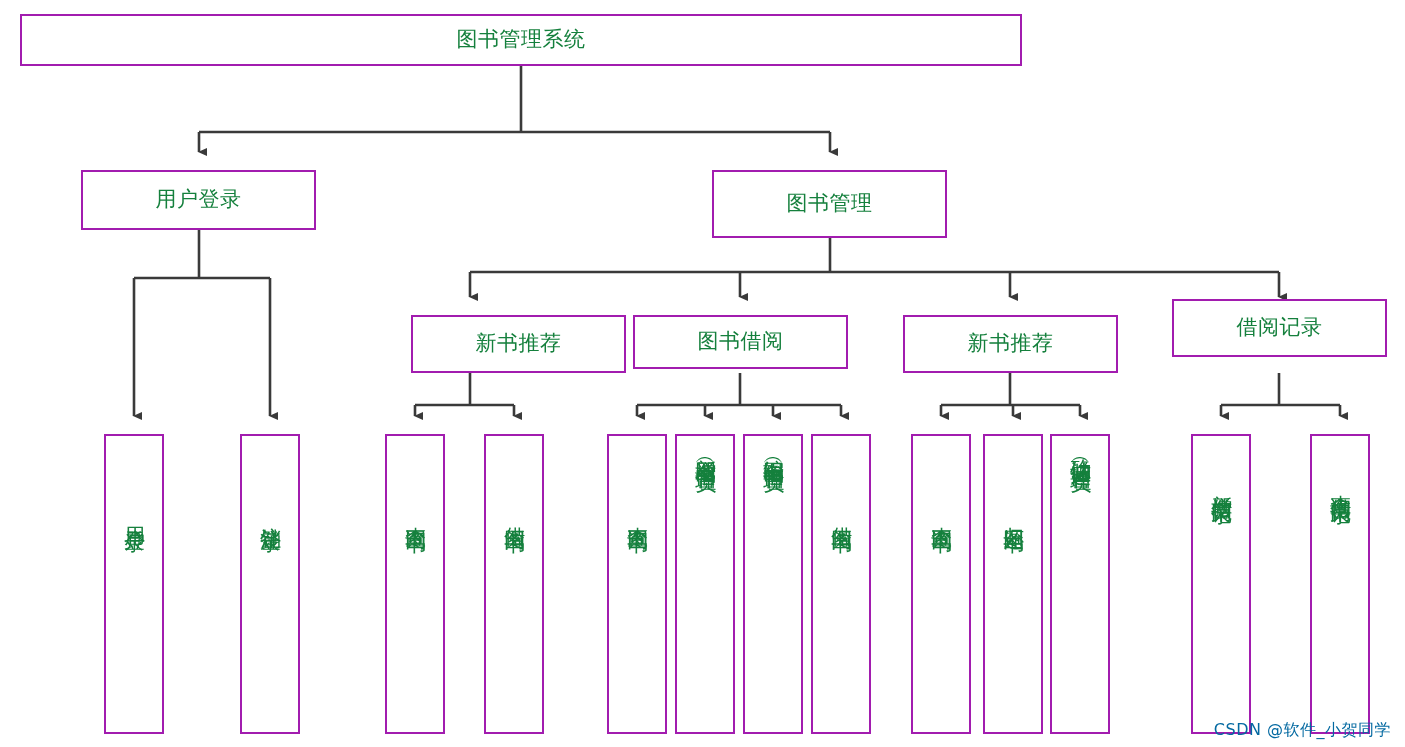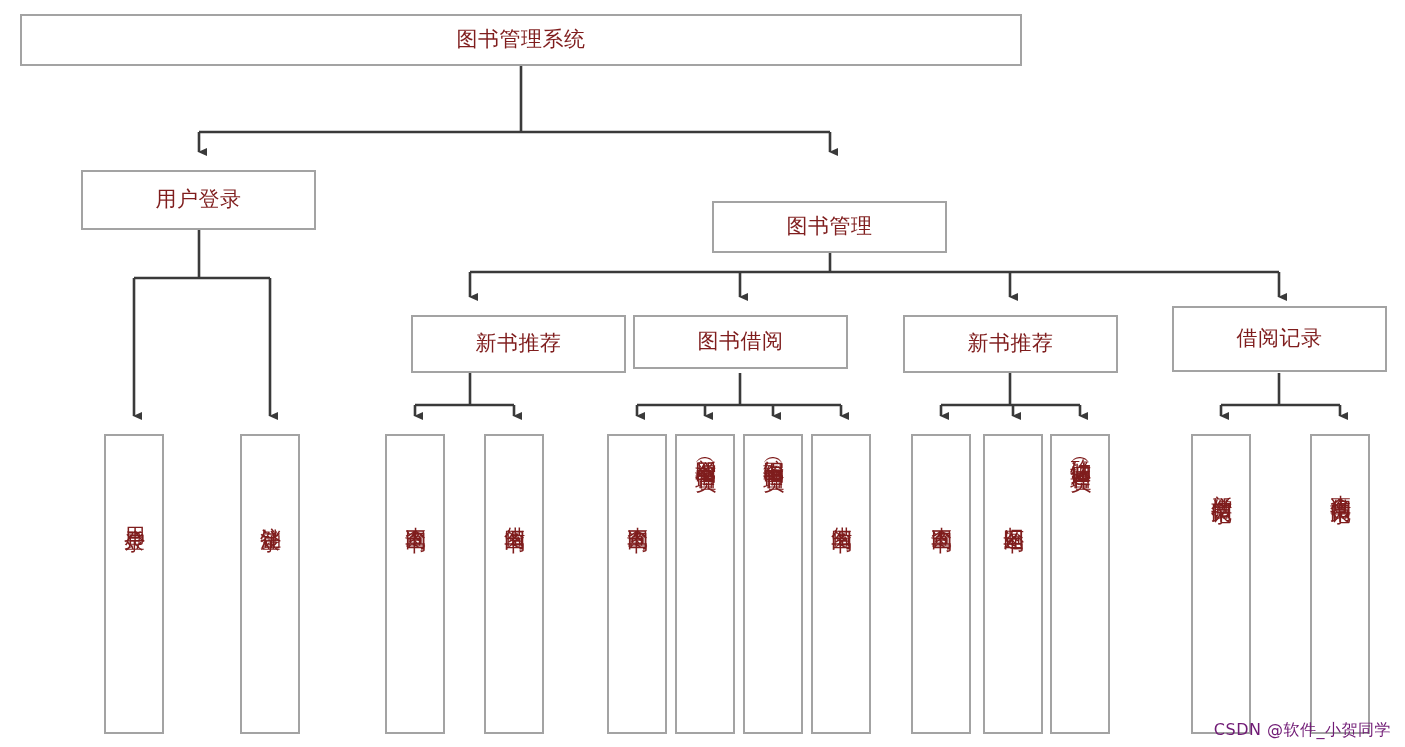--- a/index.html
+++ b/index.html
@@ -20,26 +20,26 @@
   #tree-svg {
     position: absolute;
     left: 0;
     top: 0;
     width: 1405px;
     height: 747px;
   }
   .node-box {
     position: absolute;
     box-sizing: border-box;
-    border: 2px solid #a3a3a3;
+    border: 2px solid #a21caf;
     background: #ffffff;
     display: flex;
     align-items: center;
     justify-content: center;
-    color: #7f1d1d;
+    color: #15803d;
   }
   .node-label-h {
     font-size: 21px;
     line-height: 1.2;
     letter-spacing: 0.5px;
     white-space: nowrap;
   }
   .node-label-v {
     writing-mode: vertical-rl;
     text-orientation: upright;
@@ -53,21 +53,21 @@
     justify-content: center;
   }
   .leaf-box .node-label-v {
     margin-top: 0;
   }
   .watermark {
     position: absolute;
     right: 14px;
     bottom: 6px;
     font-size: 16px;
-    color: #701a75;
+    color: #0369a1;
     white-space: nowrap;
     letter-spacing: 0.5px;
   }
 </style>
 </head>
 <body>
 
 <div id="canvas">
 
   <svg id="tree-svg" viewBox="0 0 1405 747" xmlns="http://www.w3.org/2000/svg">
@@ -120,34 +120,34 @@
     </g>
   </svg>
 
   <div class="node-box" style="left:20px; top:14px; width:1002px; height:52px;">
     <span class="node-label-h">图书管理系统</span>
   </div>
 
   <div class="node-box" style="left:81px; top:170px; width:235px; height:60px;">
     <span class="node-label-h">用户登录</span>
   </div>
-  <div class="node-box" style="left:712px; top:170px; width:235px; height:52px;margin-top:31px;">
+  <div class="node-box" style="left:712px; top:170px; width:235px; height:68px;">
     <span class="node-label-h">图书管理</span>
   </div>
 
   <div class="node-box" style="left:363px; top:315px; width:215px; height:58px;margin-left:48px;">
     <span class="node-label-h">新书推荐</span>
   </div>
   <div class="node-box" style="left:633px; top:315px; width:215px; height:54px;">
     <span class="node-label-h">图书借阅</span>
   </div>
   <div class="node-box" style="left:903px; top:315px; width:215px; height:58px;">
     <span class="node-label-h">新书推荐</span>
   </div>
-  <div class="node-box" style="left:1172px; top:306px; width:215px; height:66px;align-items:center;">
+  <div class="node-box" style="left:1172px; top:299px; width:215px; height:58px;align-items:center;">
     <span class="node-label-h">借阅记录</span>
   </div>
 
   <div class="node-box leaf-box" style="left:104px; top:434px; width:60px; height:300px; padding-top:74px;">
     <span class="node-label-v">用户登录</span>
   </div>
   <div class="node-box leaf-box" style="left:240px; top:434px; width:60px; height:300px; padding-top:74px;">
     <span class="node-label-v">注销登录</span>
   </div>
 

